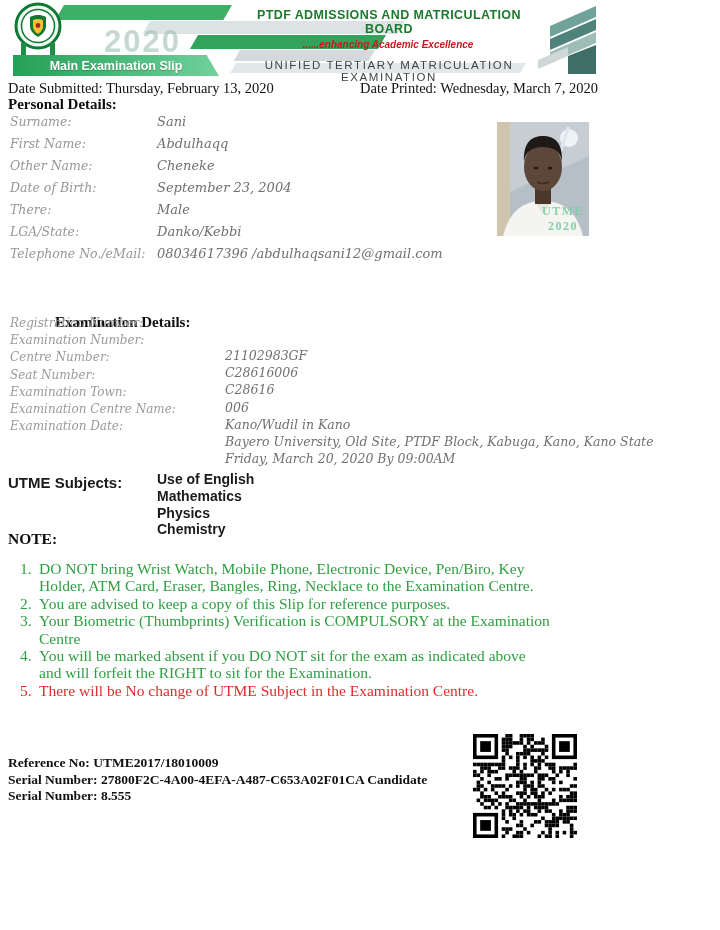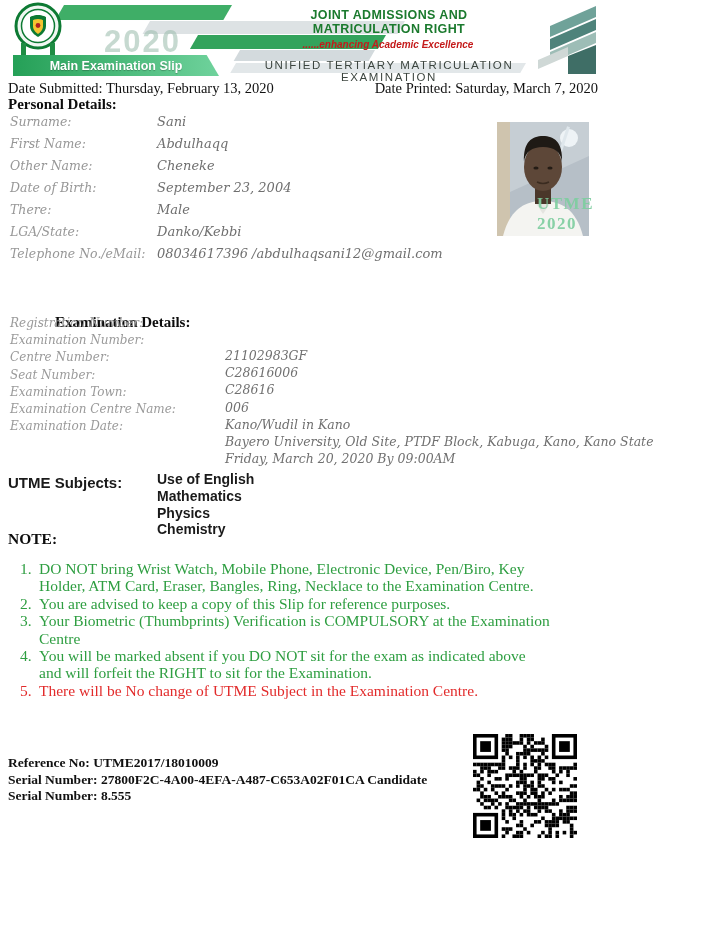--- a/index.html
+++ b/index.html
@@ -46,22 +46,22 @@
   .p-rows .lbl{width:147px;flex:none;color:#979797;font-size:12.5px;}
   .p-rows .val{color:#6f6f6f;font-size:13px;}
   .e-rows{position:absolute;left:10px;top:316px;}
   .e-rows .row{height:17.2px;display:flex;align-items:flex-start;}
   .e-rows .lbl{width:215px;flex:none;color:#9a9a9a;font-size:12px;}
   .e-rows .val{color:#707070;font-size:12.5px;margin-top:32px;}
 
   
   .photo{position:absolute;left:497px;top:122px;width:92px;height:114px;}
   .photo svg{display:block;}
-  .photo-wm{position:absolute;left:0;right:0;bottom:2px;font-weight:700;
-         font-size:17px;letter-spacing:1.5px;color:rgba(126,205,159,.92);padding-left:40px;}
+  .photo-wm{position:absolute;left:0;right:0;bottom:2px;text-align:center;font-weight:700;
+         font-size:12px;letter-spacing:1.5px;color:rgba(126,205,159,.92);padding-left:40px;}
 
   
   .subj-label{position:absolute;left:8px;top:474px;font-family:Liberation Sans, sans-serif;
          font-weight:700;font-size:15px;color:#1a1a1a;}
   .subj-list{position:absolute;left:157px;top:443px;font-family:"Liberation Sans",sans-serif;
          font-weight:700;font-size:14px;color:#1a1a1a;line-height:16.8px;margin-top:28px;}
 
   
   .notes{position:absolute;left:20px;top:560px;width:608px;font-size:15.5px;line-height:17.4px;}
   .note{display:flex;}
@@ -94,38 +94,38 @@
         <path fill="#f4c430" d="M24 17 c3 0 5 1.2 5 1.2 v6.3 c0 4.5 -5 7.5 -5 7.5 s-5 -3 -5 -7.5 v-6.3 c0 0 2 -1.2 5 -1.2z"></path>
         <circle cx="24" cy="23.5" r="2.4" fill="#b02020"></circle>
         <rect x="7" y="41" width="5" height="15" fill="#1f8d44"></rect>
         <rect x="36" y="41" width="5" height="15" fill="#1f8d44"></rect>
       </svg>
     </div>
 
     <div class="slip-banner">Main Examination Slip</div>
 
     <div class="hdr-text">
-      <div class="board-title">JOINT ADMISSIONS AND MATRICULATION RIGHT</div>
+      <div class="board-title">PTDF ADMISSIONS AND MATRICULATION BOARD</div>
       <div class="tagline">......enhancing Academic Excellence</div>
       <div class="exam-title">UNIFIED TERTIARY MATRICULATION EXAMINATION</div>
     </div>
 
     <div class="chevrons">
       <svg width="64" height="70" viewBox="0 0 64 70">
         <polygon fill="#6fa299" points="12,22 58,2 58,13 12,33"></polygon>
         <polygon fill="#4e837b" points="12,35 58,15 58,26 12,46"></polygon>
         <polygon fill="#9dbdb6" points="12,48 58,28 58,39 12,59"></polygon>
         <polygon fill="#cfd8d6" points="0,56 30,43 30,52 0,65"></polygon>
         <polygon fill="#3f6e66" points="30,52 58,41 58,70 30,70"></polygon>
       </svg>
     </div>
   </div>
 
   <div class="date-left">Date Submitted: Thursday, February 13, 2020</div>
-  <div class="date-right">Date Printed: Saturday, March 7, 2020</div>
+  <div class="date-right">Date Printed: Wednesday, March 7, 2020</div>
 
   <div class="sec-heading h-personal">Personal Details:</div>
   <div class="p-rows script">
     <div class="row">
         <span class="lbl">Surname:</span>
         <span class="val">Sani</span>
       </div>
     <div class="row">
         <span class="lbl">First Name:</span>
         <span class="val">Abdulhaqq</span>

